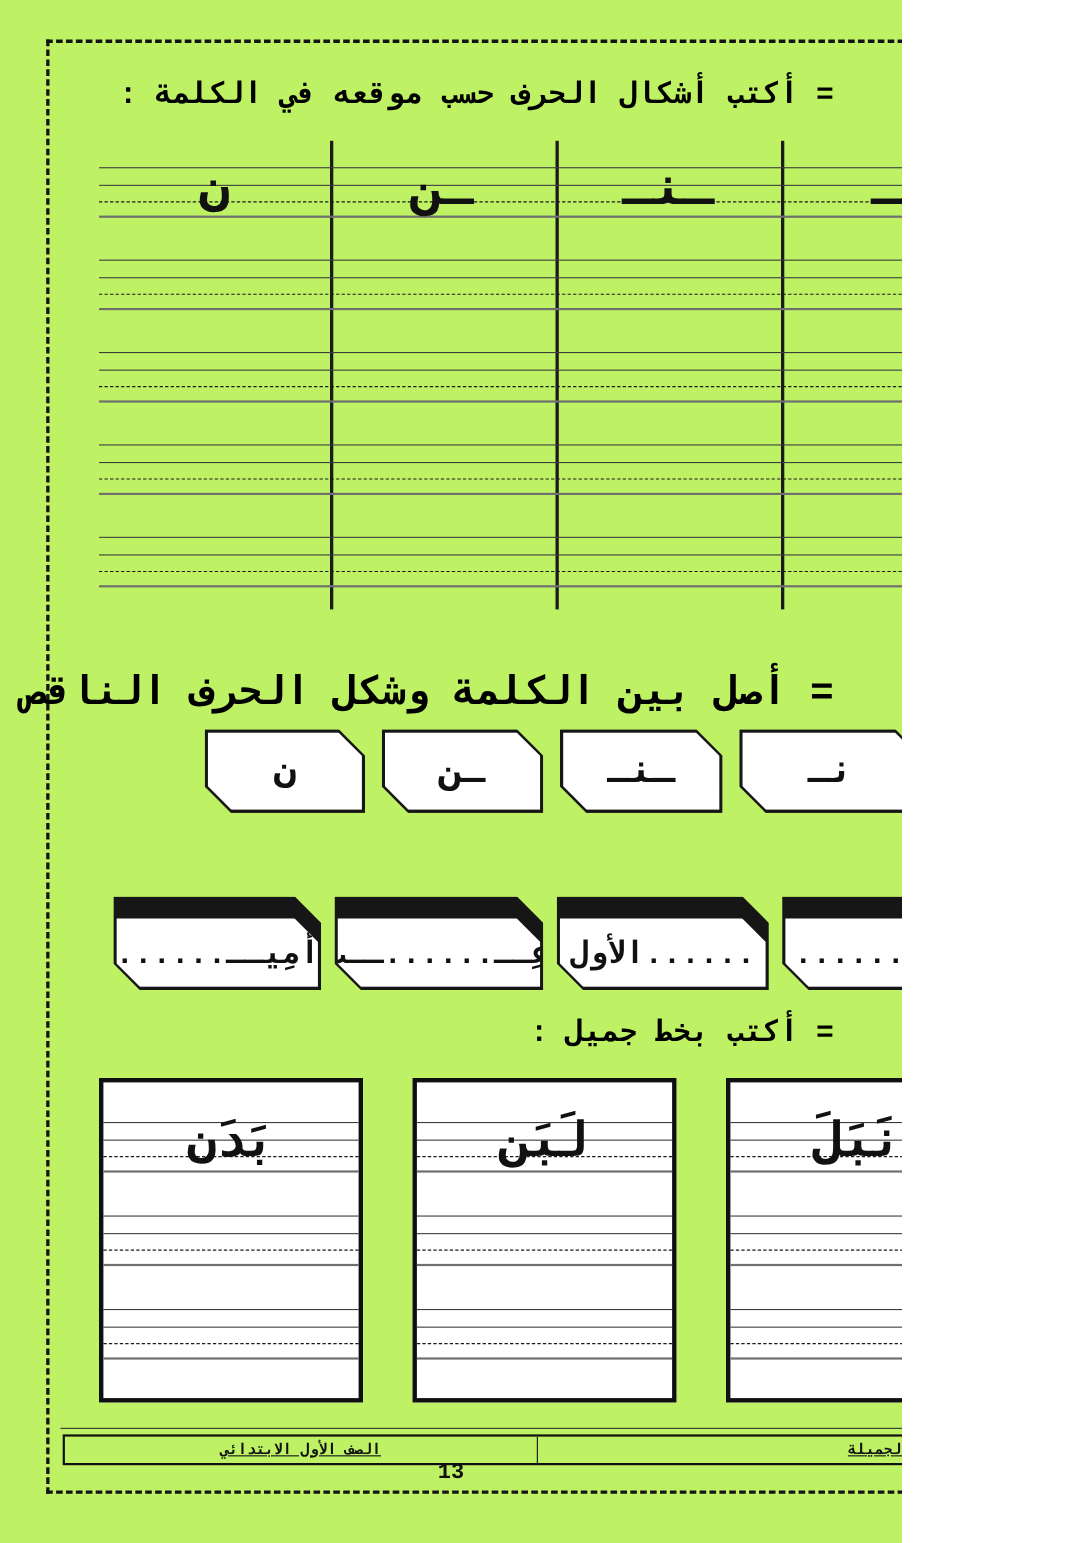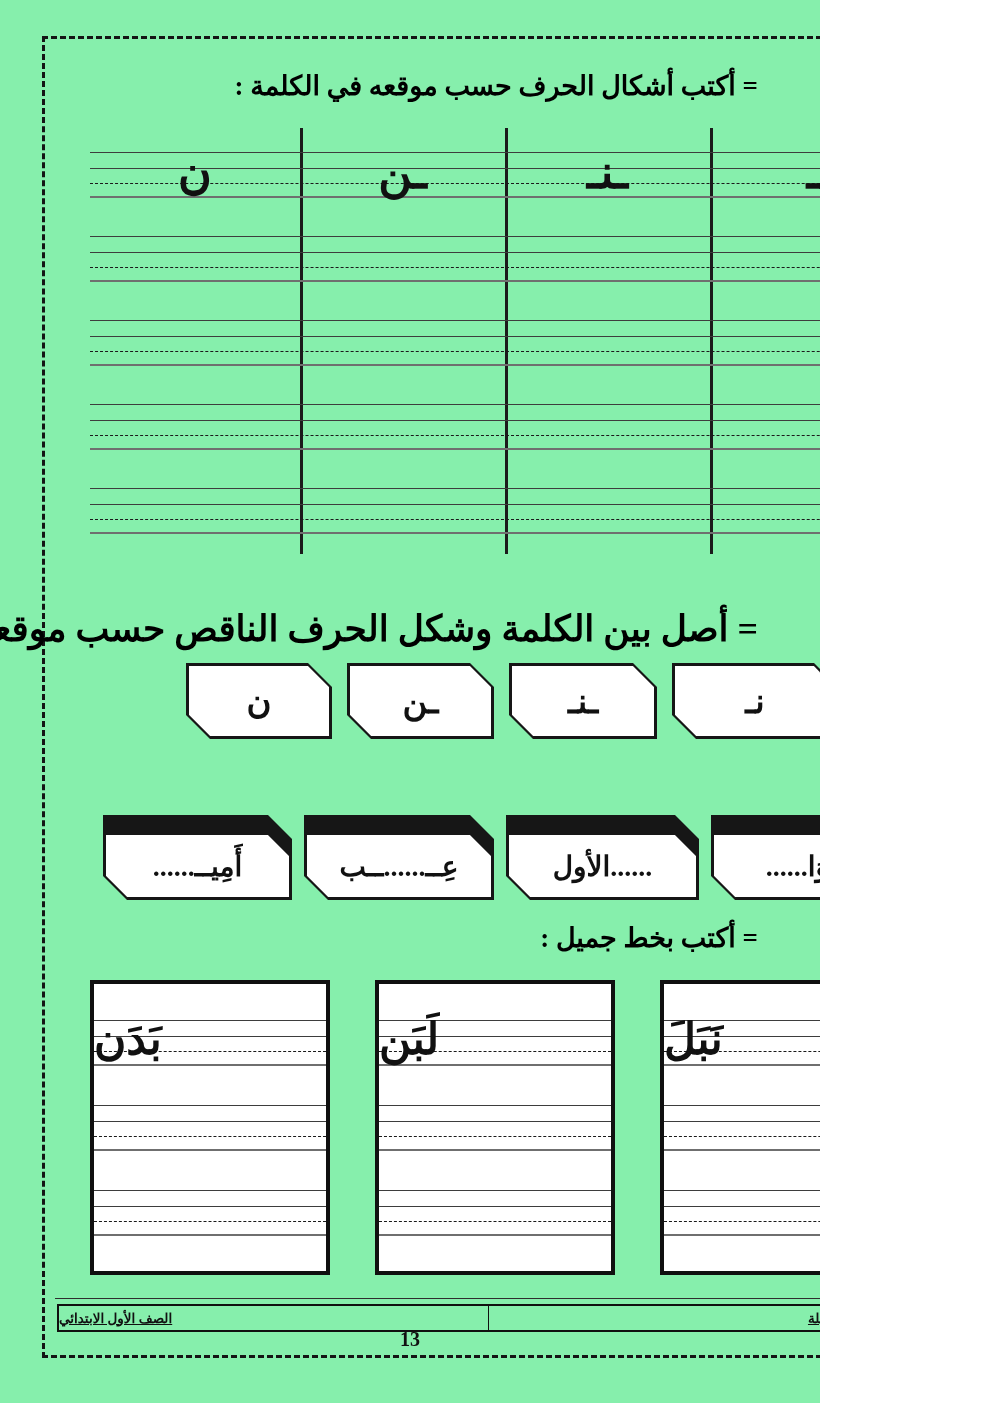--- a/index.html
+++ b/index.html
@@ -1,18 +1,18 @@
 <!DOCTYPE html>
 <html lang="ar"><head>
 <meta charset="utf-8">
 <style>
   html,body{margin:0;padding:0;background:#ffffff;}
   .page{
-    position:relative;width:820px;height:1403px;background:#86efac;overflow:hidden;
-    font-family:Liberation Serif, serif;color:#111;
+    position:relative;width:820px;height:1403px;background:#bef264;overflow:hidden;
+    font-family:Liberation Mono, monospace;color:#111;
   }
   
   .frame{
     position:absolute;left:42px;top:36px;width:906px;height:1322px;
     box-sizing:border-box;border:3.5px dashed #141414;
   }
   
   .sec-title{
     position:absolute;direction:rtl;white-space:nowrap;
     font-weight:bold;color:#000;letter-spacing:0;
@@ -65,33 +65,33 @@
   .word-cards .face{font-size:28px;font-weight:bold;white-space:nowrap;margin-top:17px;}
 
   
   .big-boxes{position:absolute;left:90px;top:980px;width:810px;height:295px;display:flex;direction:rtl;gap:45px;}
   .big-box{
     position:relative;width:240px;height:295px;box-sizing:border-box;
     border:4px solid #101010;background:#fff;
   }
   .big-box .word-layer{
     position:absolute;left:0;right:0;top:36px;height:46px;
-    display:flex;justify-content:flex-end;align-items:flex-end;
+    display:flex;justify-content:center;align-items:flex-end;
   }
   .big-box .word-layer span{font-size:44px;font-weight:bold;line-height:1;transform:translateY(-4px);direction:rtl;}
 
   
   .footer-rule{position:absolute;left:55px;top:1298px;width:882px;height:0;border-top:1.6px solid #2e2e2e;}
   .footer-bar{
     position:absolute;left:57px;top:1304px;width:878px;height:28px;box-sizing:border-box;
     border:2.2px solid #101010;display:flex;direction:rtl;align-items:stretch;
   }
   .footer-cell{flex:1;display:flex;align-items:center;font-size:13.5px;font-weight:bold;}
   .footer-cell.right{justify-content:flex-start;padding-inline-start:16px;border-inline-end:1.6px solid #101010;}
-  .footer-cell.left{justify-content:flex-end;}
+  .footer-cell.left{justify-content:center;}
   .footer-cell span{text-decoration:underline;direction:rtl;}
   .page-num{position:absolute;left:0;right:0;top:1328px;text-align:center;font-size:20px;font-weight:bold;}
 </style>
 </head>
 <body>
 
 <div class="page">
   <div class="frame"></div>
 
   <div class="sec-title t1">= أكتب أشكال الحرف حسب موقعه في الكلمة :</div>

